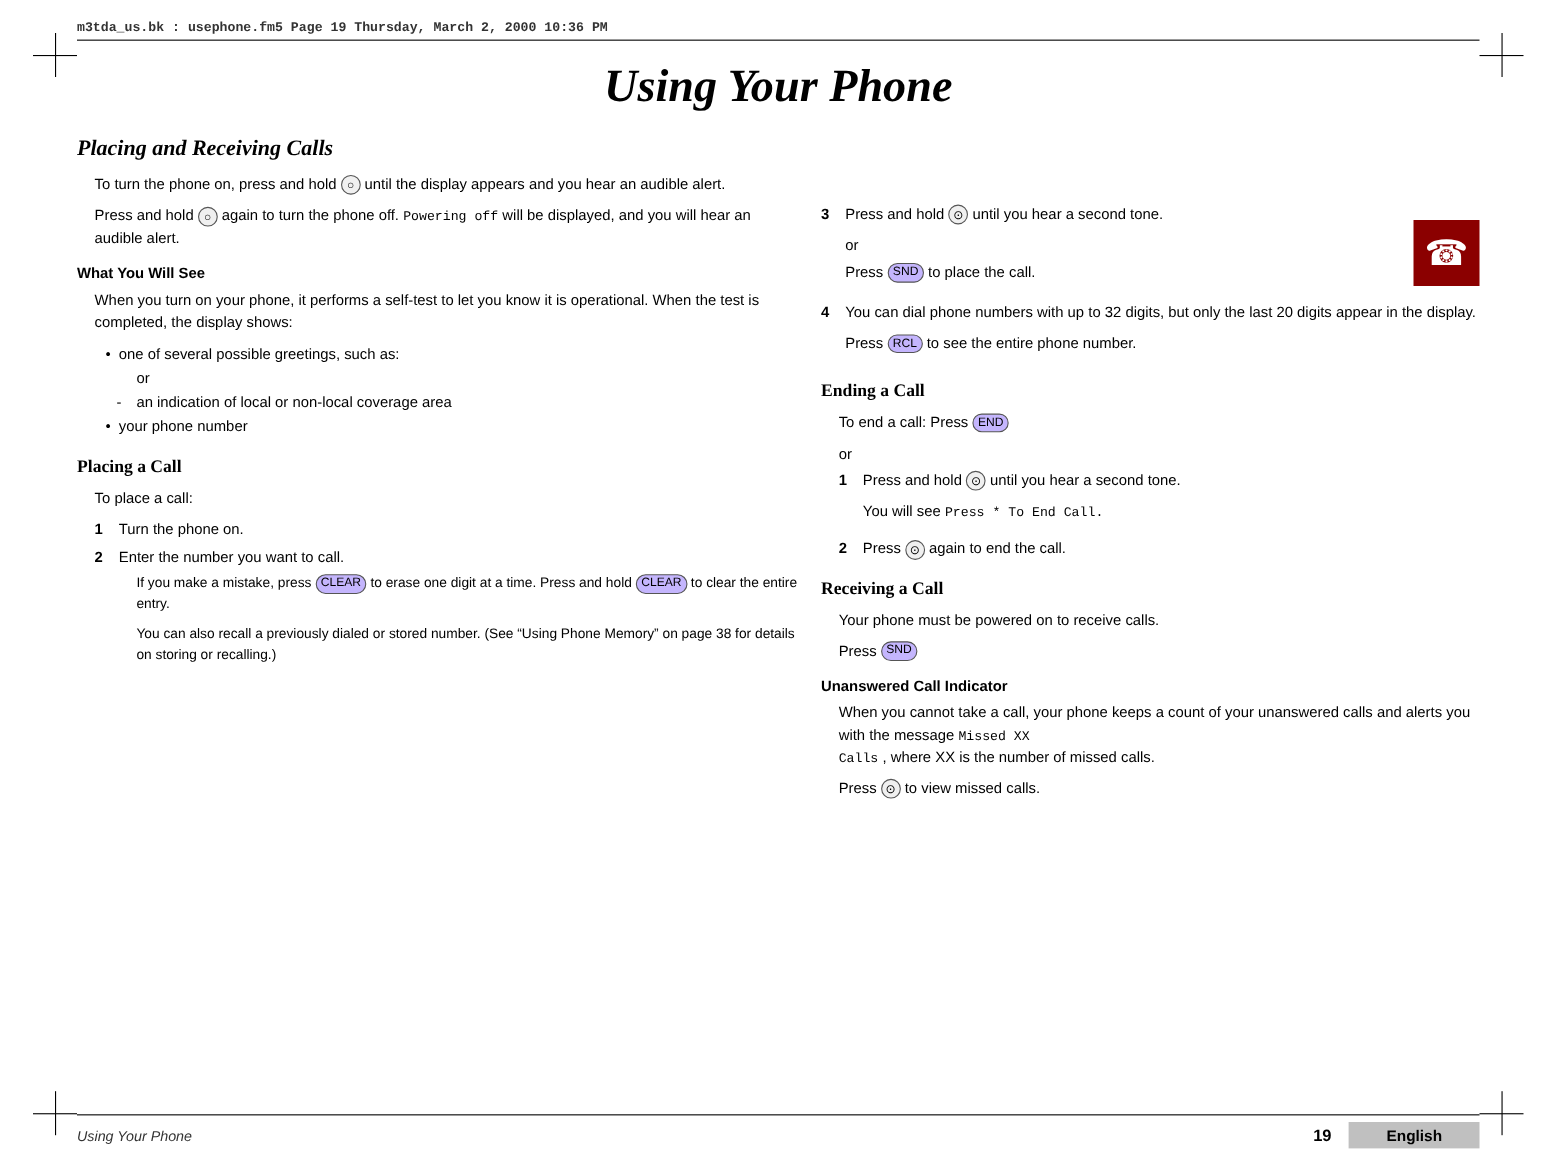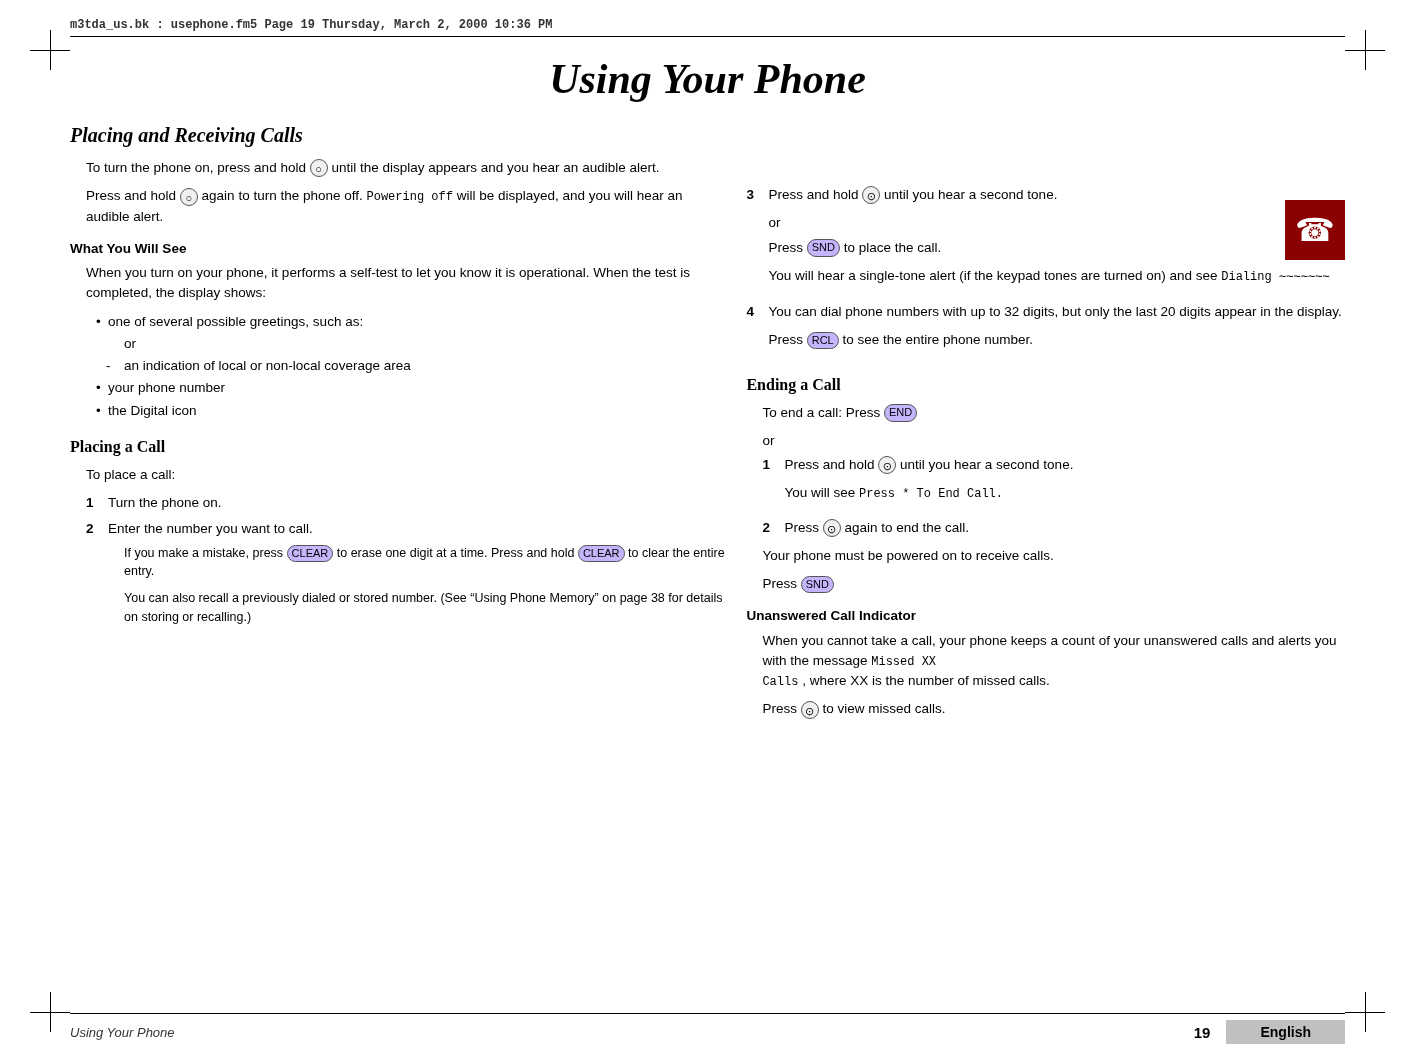--- a/index.html
+++ b/index.html
@@ -295,21 +295,20 @@
     <div class="subsection-title">
       <span>What You Will See</span>
     </div>
     <div class="indent-block">
       <p>When you turn on your phone, it performs a self-test to let you know it is operational. When the test is completed, the display shows:</p>
       <ul class="bullet-list">
         <li><span>one of several possible greetings, such as:</span></li>
         <li class="or-item"><span>or</span></li>
         <li class="dash-item"><span>an indication of local or non-local coverage area</span></li>
         <li><span>your phone number</span></li>
-        <li><span>the Digital icon</span></li>
       </ul>
     </div>
 
     <h3 class="sub-section-heading">
       <span>Placing a Call</span>
     </h3>
     <div class="indent-block">
       <p>To place a call:</p>
       <ol class="numbered-list">
         <li>
@@ -346,24 +345,20 @@
           <p>
             <span>Press and hold</span>
             <span class="key-power">⊙</span>
             <span>until you hear a second tone.</span>
           </p>
           <p class="or-line">or</p>
           <p>
             <span>Press</span>
             <span class="key-btn"><span>SND</span></span>
             <span>to place the call.</span>
-          </p>
-          <p>
-            <span>You will hear a single-tone alert (if the keypad tones are turned on) and see</span>
-            <span class="monospace">Dialing ∼∼∼∼∼∼∼</span>
           </p>
         </div>
       </div>
     </div>
 
     <div style="margin-bottom:12px;">
       <div style="display:flex; gap:8px;">
         <span style="font-weight:bold; min-width:14px;">4</span>
         <div>
           <p>You can dial phone numbers with up to 32 digits, but only the last 20 digits appear in the display.</p>
@@ -404,20 +399,23 @@
           <span class="num">2</span>
           <span class="content-li">
             <span>Press</span>
             <span class="key-power">⊙</span>
             <span>again to end the call.</span>
           </span>
         </li>
       </ol>
     </div>
 
+    <h3 class="sub-section-heading">
+      <span>Receiving a Call</span>
+    </h3>
     <div class="indent-block">
       <p>Your phone must be powered on to receive calls.</p>
       <p>
         <span>Press</span>
         <span class="key-btn"><span>SND</span></span>
       </p>
     </div>
 
     <div class="subsection-title">
       <span>Unanswered Call Indicator</span>

